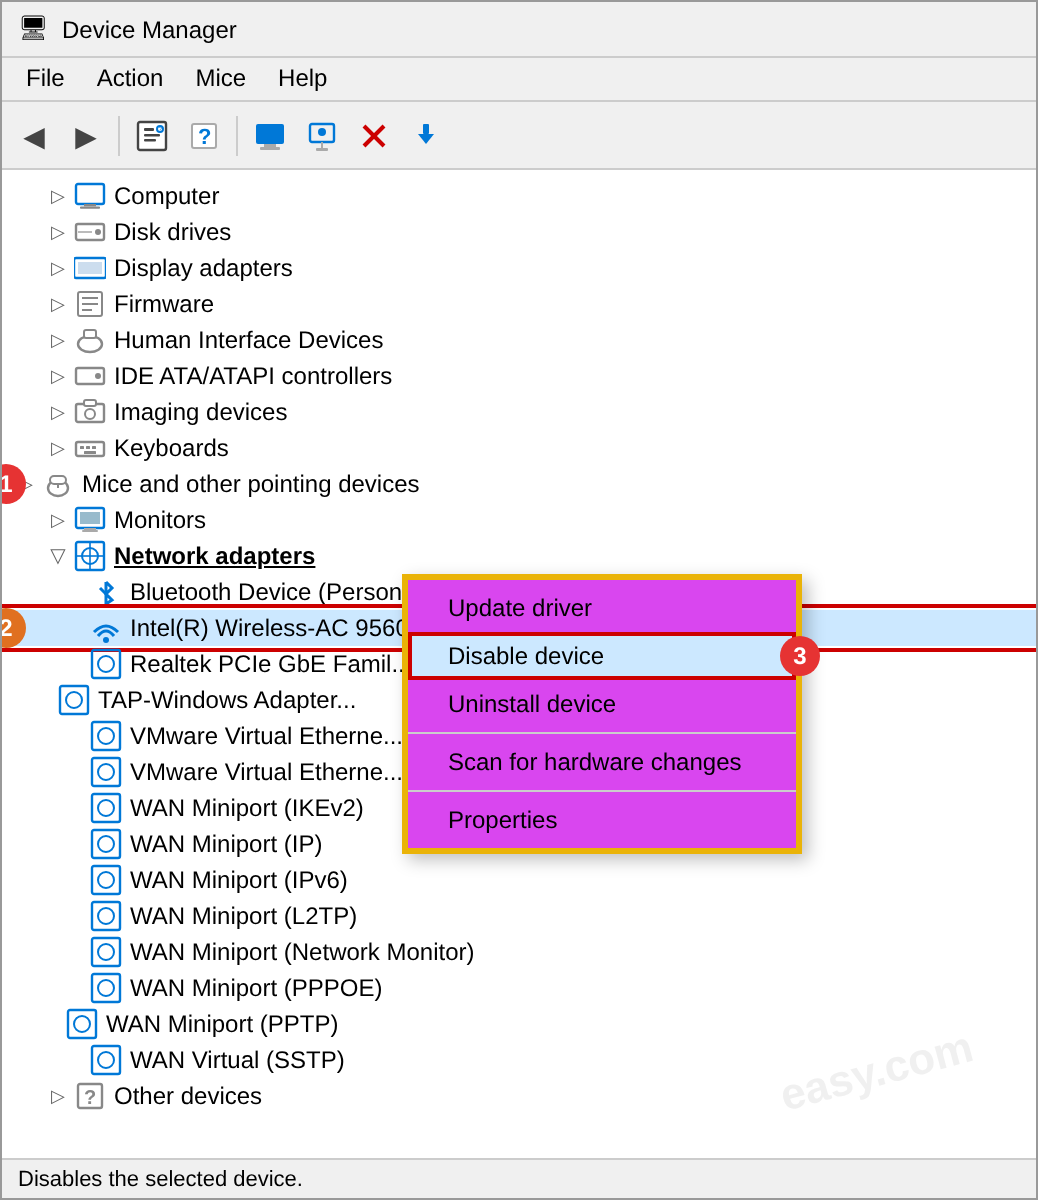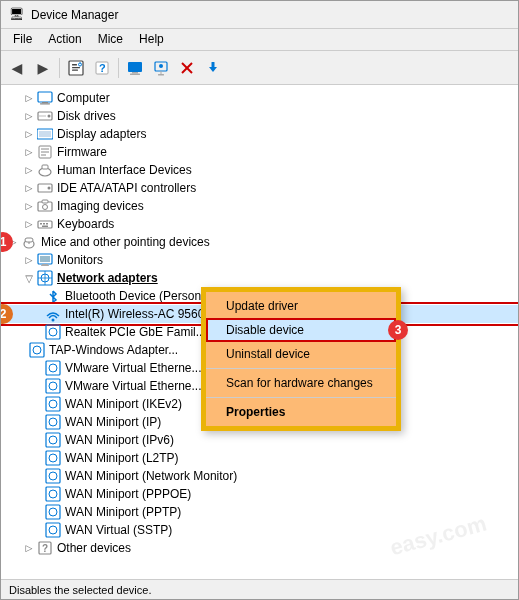--- a/index.html
+++ b/index.html
@@ -120,40 +120,40 @@
     .tree-label.bold {
       font-weight: bold;
       text-decoration: underline;
     }
     .network-section .tree-label {
       font-weight: bold;
       text-decoration: underline;
     }
     .context-menu {
       position: absolute;
-      background: #fdba74;
-      border: 5px solid #eab308;
+      background: #d946ef;
+      border: 3px solid #eab308;
       box-shadow: 3px 3px 8px rgba(0,0,0,0.25);
       z-index: 100;
       min-width: 200px;
       padding: 2px 0;
     }
     .ctx-item {
       padding: 5px 20px;
       cursor: pointer;
       font-size: 12px;
       white-space: nowrap;
     }
     .ctx-item.highlighted {
       background: #cce8ff;
       outline: 2px solid #cc0000;
       outline-offset: -2px;
     }
     .ctx-item.bold-item {
-      font-weight: bold;
+      font-weight: normal;
     }
     .ctx-sep {
       height: 1px;
       background: #ccc;
       margin: 2px 0;
     }
     .status-bar {
       border-top: 1px solid #ccc;
       padding: 2px 8px;
       font-size: 11px;
@@ -504,21 +504,21 @@
       <div class="tree-item" style="padding-left: 44px;">
         <span class="tree-icon">
           <svg width="16" height="16" viewBox="0 0 16 16">
               <rect x="1" y="1" width="14" height="14" rx="1" fill="none" stroke="#0078d7" stroke-width="1.2"></rect>
               <circle cx="8" cy="8" r="4" fill="none" stroke="#0078d7" stroke-width="1"></circle>
             </svg>
         </span>
         <span class="tree-label">WAN Miniport (PPPOE)</span>
       </div>
 
-      <div class="tree-item" style="padding-left: 44px; align-items: center;">
+      <div class="tree-item" style="padding-left: 32px; align-items: center;">
         <span class="tree-icon">
           <svg width="16" height="16" viewBox="0 0 16 16">
               <rect x="1" y="1" width="14" height="14" rx="1" fill="none" stroke="#0078d7" stroke-width="1.2"></rect>
               <circle cx="8" cy="8" r="4" fill="none" stroke="#0078d7" stroke-width="1"></circle>
             </svg>
         </span>
         <span class="tree-label">WAN Miniport (PPTP)</span>
       </div>
 
       <div class="tree-item" style="padding-left: 44px;">

